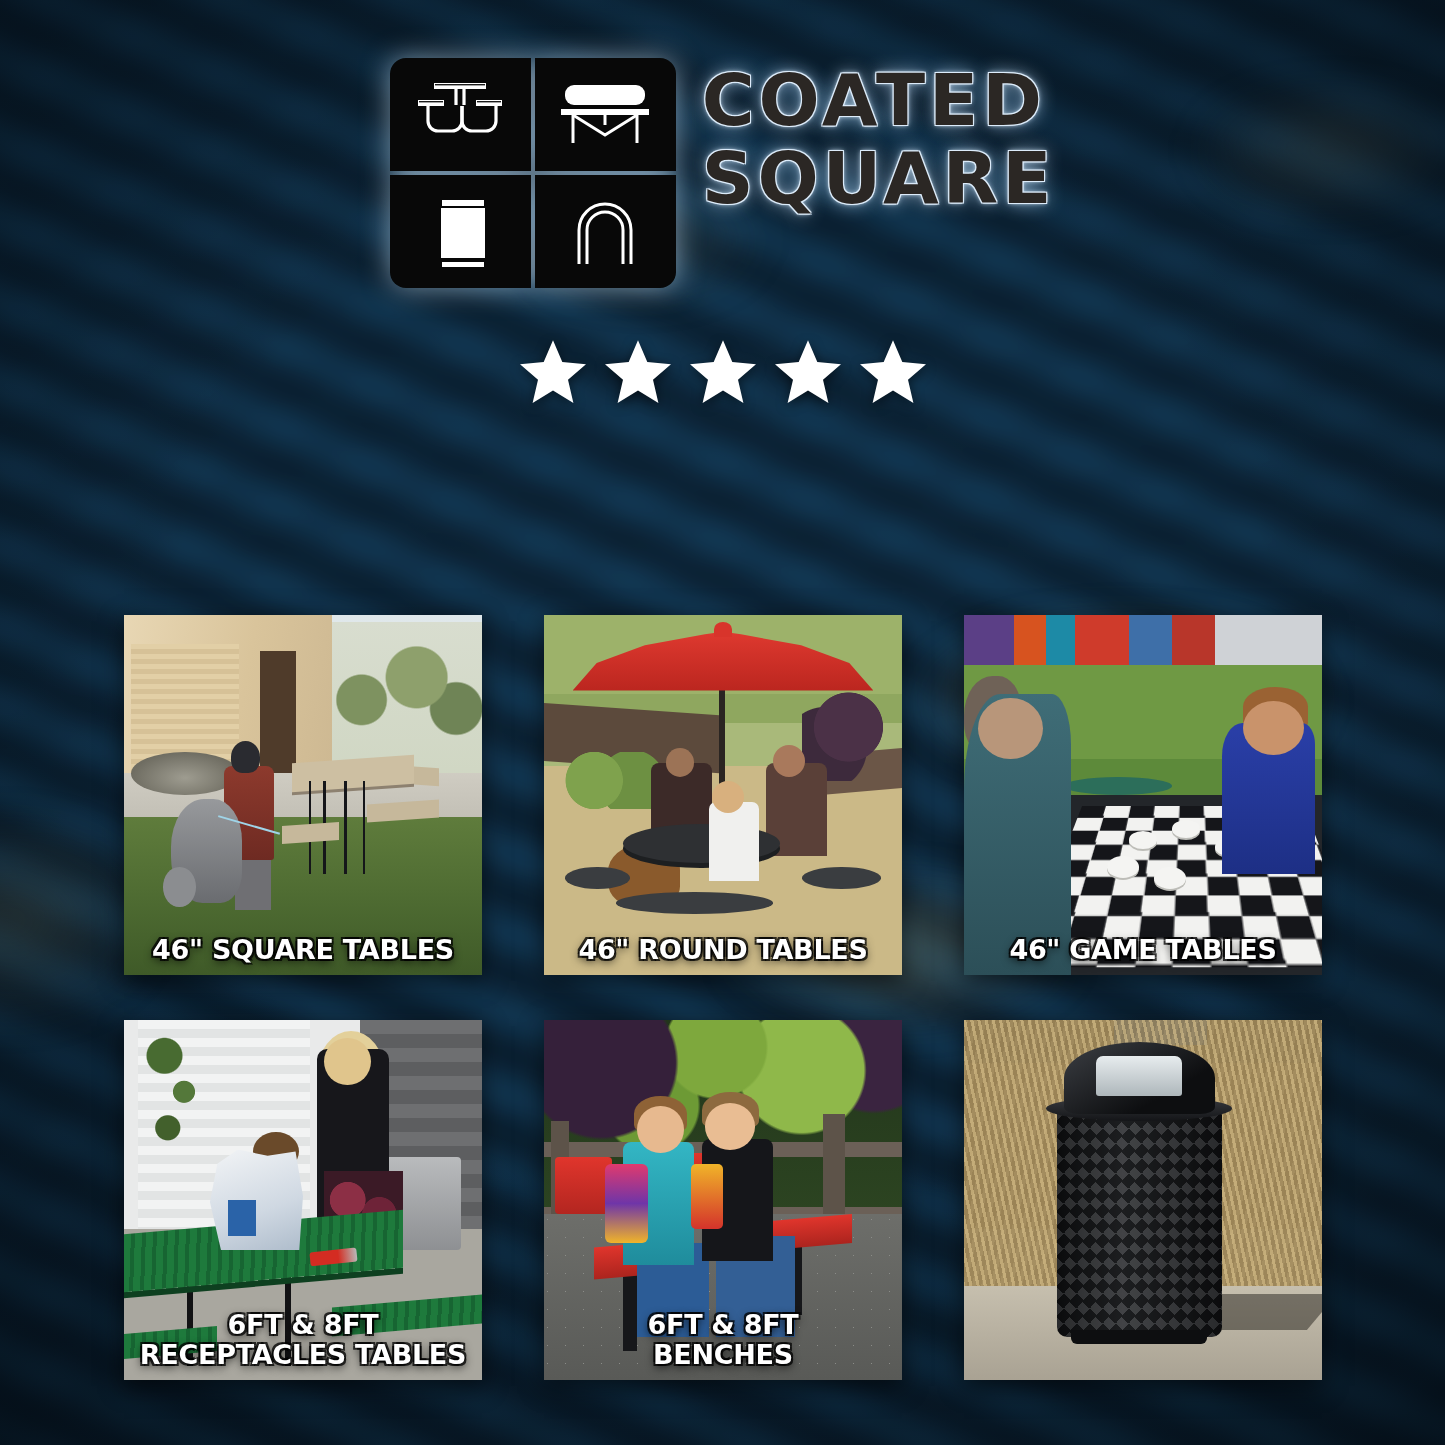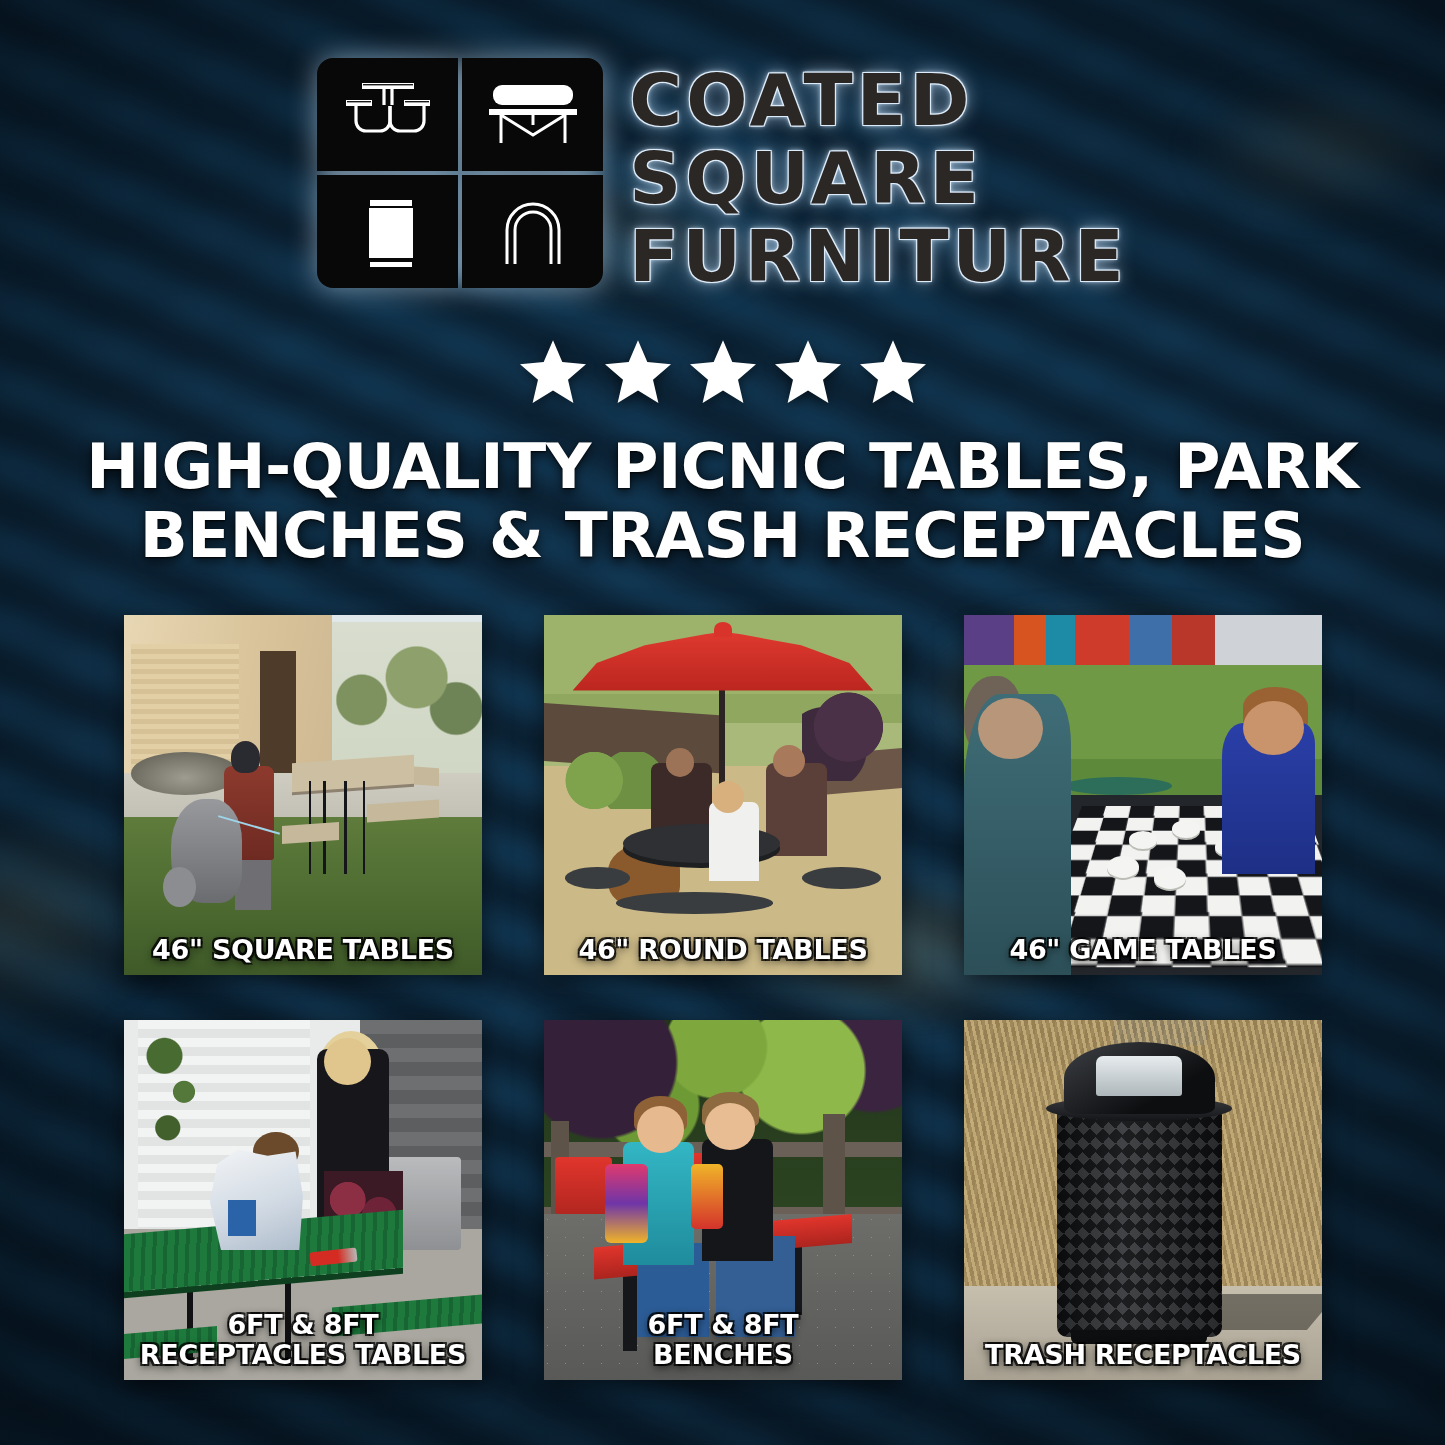--- a/index.html
+++ b/index.html
@@ -388,21 +388,20 @@
           <svg width="104" height="84" viewBox="0 0 104 84" fill="none" stroke="#fff" stroke-width="3">
             <path d="M26 74 V40 a26 26 0 0 1 52 0 V74"></path>
             <path d="M34 74 V40 a18 18 0 0 1 36 0 V74"></path>
           </svg>
         </div>
       </div>
 
       <div class="wordmark">
         <div class="wm-line">COATED</div>
         <div class="wm-line">SQUARE</div>
-        <div class="wm-line">FURNITURE</div>
       </div>
     </div>
 
     <div class="stars">
       <svg class="star" viewBox="0 0 24 24" fill="currentColor">
           <polygon points="12,1.4 15.1,8.7 23,9.4 17,14.6 18.8,22.3 12,18.2 5.2,22.3 7,14.6 1,9.4 8.9,8.7"></polygon>
         </svg>
       <svg class="star" viewBox="0 0 24 24" fill="currentColor">
           <polygon points="12,1.4 15.1,8.7 23,9.4 17,14.6 18.8,22.3 12,18.2 5.2,22.3 7,14.6 1,9.4 8.9,8.7"></polygon>
         </svg>
@@ -410,24 +409,20 @@
           <polygon points="12,1.4 15.1,8.7 23,9.4 17,14.6 18.8,22.3 12,18.2 5.2,22.3 7,14.6 1,9.4 8.9,8.7"></polygon>
         </svg>
       <svg class="star" viewBox="0 0 24 24" fill="currentColor">
           <polygon points="12,1.4 15.1,8.7 23,9.4 17,14.6 18.8,22.3 12,18.2 5.2,22.3 7,14.6 1,9.4 8.9,8.7"></polygon>
         </svg>
       <svg class="star" viewBox="0 0 24 24" fill="currentColor">
           <polygon points="12,1.4 15.1,8.7 23,9.4 17,14.6 18.8,22.3 12,18.2 5.2,22.3 7,14.6 1,9.4 8.9,8.7"></polygon>
         </svg>
     </div>
 
-    <div class="headline">
-      <span class="hl-line">HIGH-QUALITY PICNIC TABLES, PARK</span>
-      <span class="hl-line">BENCHES &amp; TRASH RECEPTACLES</span>
-    </div>
 
     <div class="grid">
 
       <div class="card">
         <div class="photo">
           <div class="sc">
             <div class="c1-sky"></div>
               <div class="c1-trees"></div>
               <div class="c1-house"></div>
             <div class="c1-garage"></div>
@@ -579,19 +574,18 @@
             <div class="c6-walk"></div>
               <div class="c6-shadow"></div>
             <div class="c6-body"></div>
               <div class="c6-base"></div>
             <div class="c6-rim"></div>
               <div class="c6-dome"></div>
               <div class="c6-open"></div>
           </div>
         </div>
         <div class="caption">
-          <span>TRASH RECEPTACLES</span>
         </div>
       </div>
 
     </div>
   </div>
 </div>
 
 </body></html>

